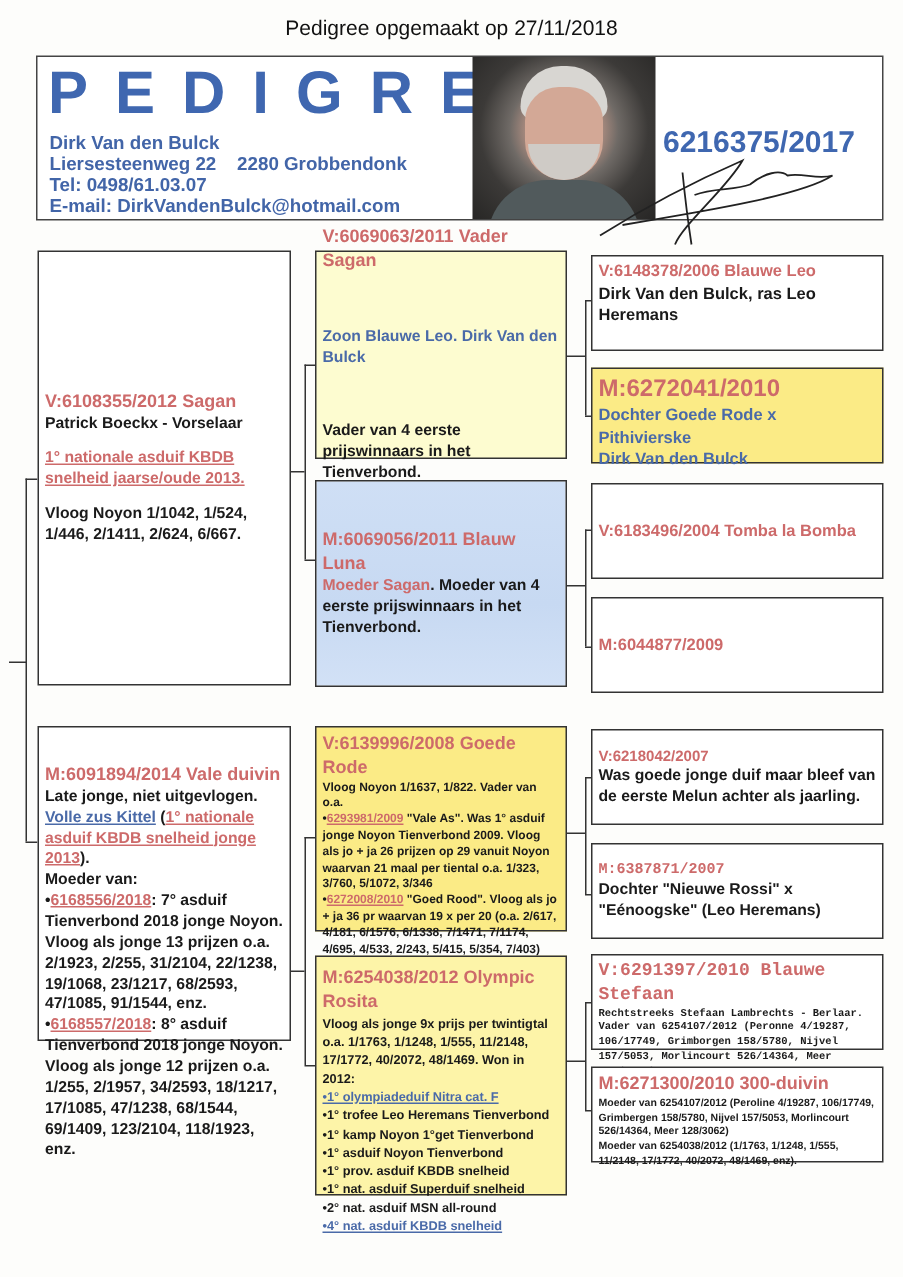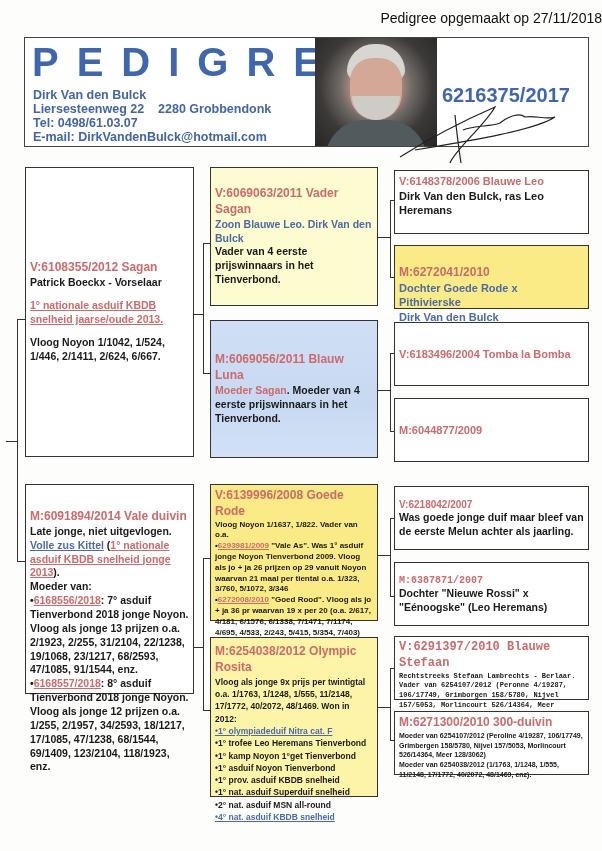--- a/index.html
+++ b/index.html
@@ -3,34 +3,34 @@
 <meta charset="utf-8">
 <style>
   html, body { margin: 0; padding: 0; }
   body {
     width: 602px; height: 851px; position: relative; overflow: hidden;
     background: #fdfdfb;
     font-family: "Liberation Sans", sans-serif;
     color: #1a1a1a;
   }
   .abs { position: absolute; box-sizing: border-box; }
-  .subtitle { left: 0; width: 602px; top: 10px; text-align: right; font-size: 14px; color: #111; }
+  .subtitle { left: 0; width: 602px; top: 10px; text-align: center; font-size: 14px; color: #111; }
   .header { left: 24px; top: 37px; width: 565px; height: 110px; border: 1.3px solid #444; background: #fff; }
   .hdr-title { left: 7px; top: 2px; font-size: 40px; font-weight: bold; color: #3f67b0; letter-spacing: 18px; }
   .hdr-line { left: 8px; font-size: 12.5px; font-weight: bold; color: #4265a8; white-space: pre; }
   .photo { left: 290px; top: 0; width: 122px; height: 108px; background: radial-gradient(ellipse at 50% 45%, #d9b6a9 0%, #c79c8c 22%, #6f6a66 42%, #3c3a38 65%, #272625 100%); overflow: hidden; }
   .photo .hair { position: absolute; left: 32px; top: 6px; width: 58px; height: 36px; border-radius: 30px 30px 10px 10px; background: #d8d6d2; }
   .photo .face { position: absolute; left: 35px; top: 20px; width: 52px; height: 62px; border-radius: 26px 26px 30px 30px; background: #d3a896; }
   .photo .beard { position: absolute; left: 37px; top: 58px; width: 48px; height: 24px; border-radius: 0 0 24px 24px; background: #cfcbc6; }
   .photo .shirt { position: absolute; left: 10px; top: 82px; width: 102px; height: 40px; border-radius: 40px 40px 0 0; background: #515a5c; }
   .ring-number { left: 430px; top: 46px; font-size: 20px; font-weight: bold; color: #3f67b0; }
   .signature { left: 395px; top: 95px; width: 170px; height: 70px; }
 
   .box { border: 1.3px solid #333; background: #fff; padding: 3px 4px; font-size: 10.5px; font-weight: bold; line-height: 1.32; }
-  .box.yellow-pale { background: #fdfcd0; }
+  .box.yellow-pale { background: #fdfcd0; gap: 36px; }
   .box.blue { background: linear-gradient(180deg,#cfdff5,#c7d9f2 60%,#d2e1f6); }
   .box.yellow { background: #fbeb86; }
   .box.yellow-soft { background: #fdf4a8; }
   .vc { display: flex; flex-direction: column; justify-content: center; }
   .red { color: #cd6a6a; }
   .blu { color: #4a6aa8; }
   .link-red { color: #cd6a6a; text-decoration: underline; }
   .link-blue { color: #4a6aa8; text-decoration: underline; }
   .lrg { font-size: 12px; }
   .sm { font-size: 8px; line-height: 1.35; }
@@ -150,21 +150,21 @@
   <p class="p bullet" style="font-size:8.5px; line-height:1.45;">2° nat. asduif MSN all-round</p>
   <p class="p bullet link-blue" style="font-size:8.5px; line-height:1.45;">4° nat. asduif KBDB snelheid</p>
 </div>
 
 <div class="abs box" style="left:394px; top:170px; width:195px; height:64px;">
   <p class="p red" style="font-size:11px;">V:6148378/2006 Blauwe Leo</p>
   <p class="p" style="font-size:11px;">Dirk Van den Bulck, ras Leo Heremans</p>
 </div>
 
 <div class="abs box yellow" style="left:394px; top:245px; width:195px; height:64px;">
-  <p class="p red" style="font-size:12px;margin-top:16px;">M:6272041/2010</p>
+  <p class="p red" style="font-size:16px;">M:6272041/2010</p>
   <p class="p blu" style="font-size:11px;">Dochter Goede Rode x</p>
   <p class="p blu" style="font-size:11px;">Pithivierske</p>
   <p class="p blu" style="font-size:11px;">Dirk Van den Bulck</p>
 </div>
 
 <div class="abs box vc" style="left:394px; top:322px; width:195px; height:64px;">
   <p class="p red" style="font-size:11px;">V:6183496/2004 Tomba la Bomba</p>
 </div>
 
 <div class="abs box vc" style="left:394px; top:398px; width:195px; height:64px;">

